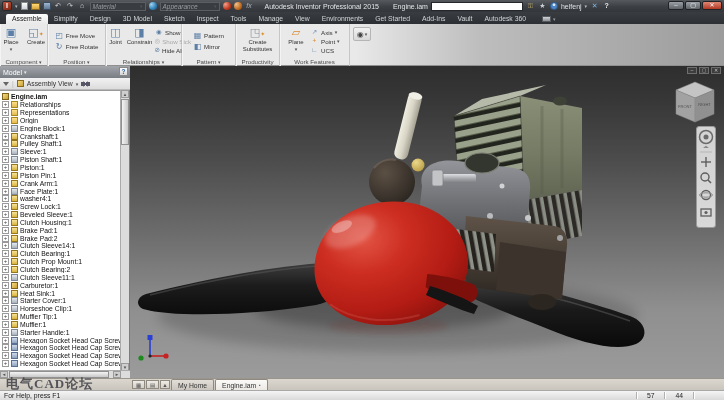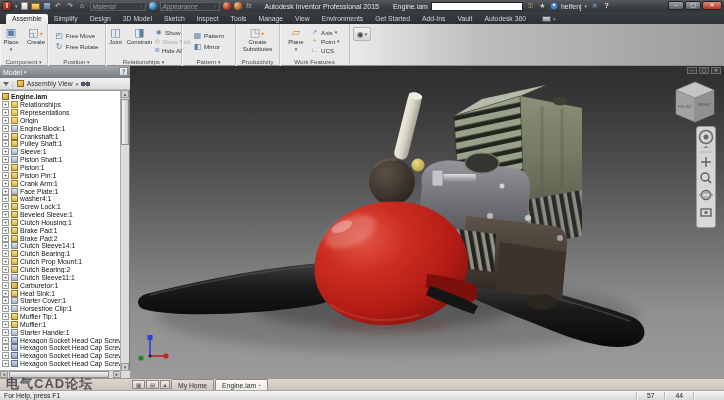--- a/index.html
+++ b/index.html
@@ -105,21 +105,21 @@
   .tabbtn{width:13px;height:9px;border:1px solid #8e8a82;background:linear-gradient(180deg,#efece6,#d3cfc7);
     font-size:5.5px;color:#555;text-align:center;line-height:8px;flex:none;margin-bottom:1px;}
   .dtab{height:11px;border:1px solid #8e8a82;border-bottom:none;border-radius:2px 2px 0 0;font-size:6.8px;color:#333;
     display:flex;align-items:center;padding:0 6px;gap:3px;background:linear-gradient(180deg,#e2dfd8,#cac6be);flex:none;}
   .dtab.active{background:linear-gradient(180deg,#fbfaf8,#ece9e4);}
   .dtab .tclose{font-size:5px;color:#666;}
   #statusbar{position:absolute;left:0;top:390px;width:724px;height:10px;background:linear-gradient(180deg,#f4f4f4,#dadada);
     border-top:1px solid #a8a8a8;display:flex;align-items:center;font-size:6.8px;color:#222;padding:0 4px;}
   #status-right{margin-left:auto;display:flex;align-items:center;gap:10px;margin-right:26px;}
   .sb-sep{width:1px;height:7px;background:#b0b0b0;box-shadow:1px 0 0 #fff;}
-  #watermark-text{position:absolute;left:6px;top:375px;font-size:13px;font-weight:bold;color:#43434a;opacity:.88;letter-spacing:1px;z-index:50;}
+  #watermark-text{position:absolute;left:6px;top:375px;font-size:13px;font-weight:bold;color:#43434a;opacity:.88;letter-spacing:1px;z-index:50;font-family:Liberation Serif, serif;}
 </style>
 </head>
 <body>
 
 <div id="app">
 
   <div id="titlebar">
     <span id="inv-logo">I</span>
     <span class="drop" style="color:#bbb">▾</span>
     <span class="tb-ico ico-page"></span>

